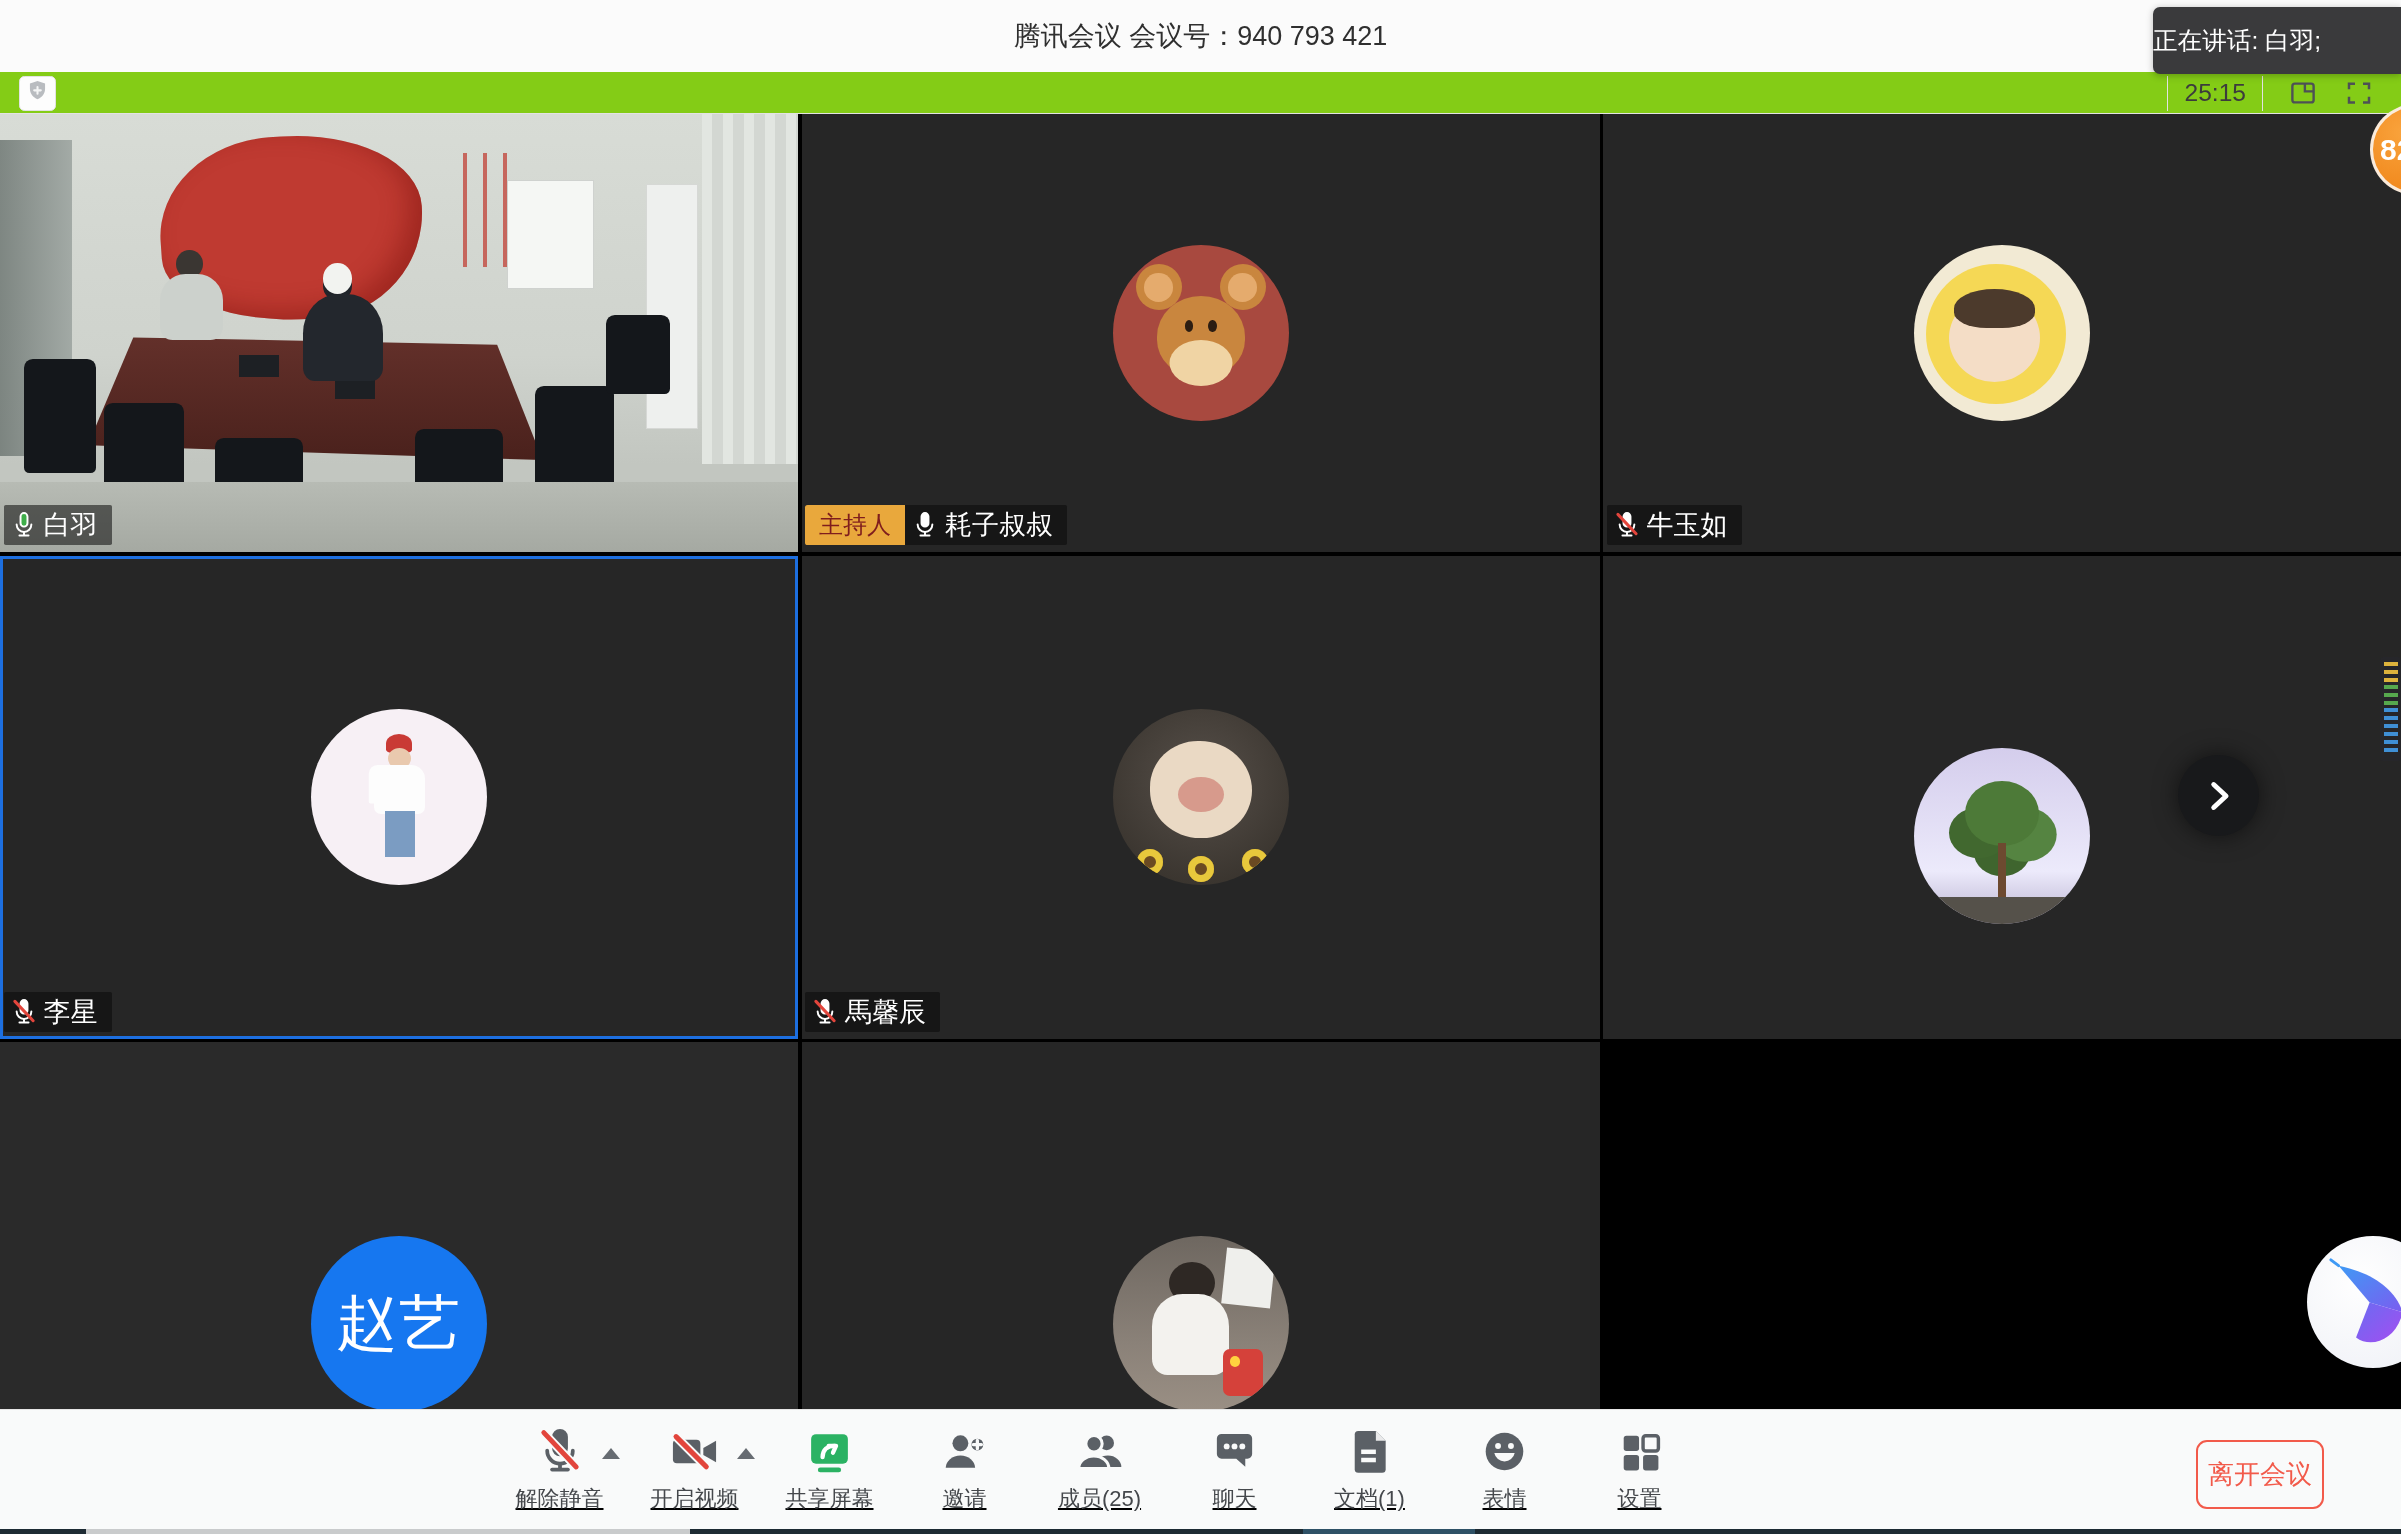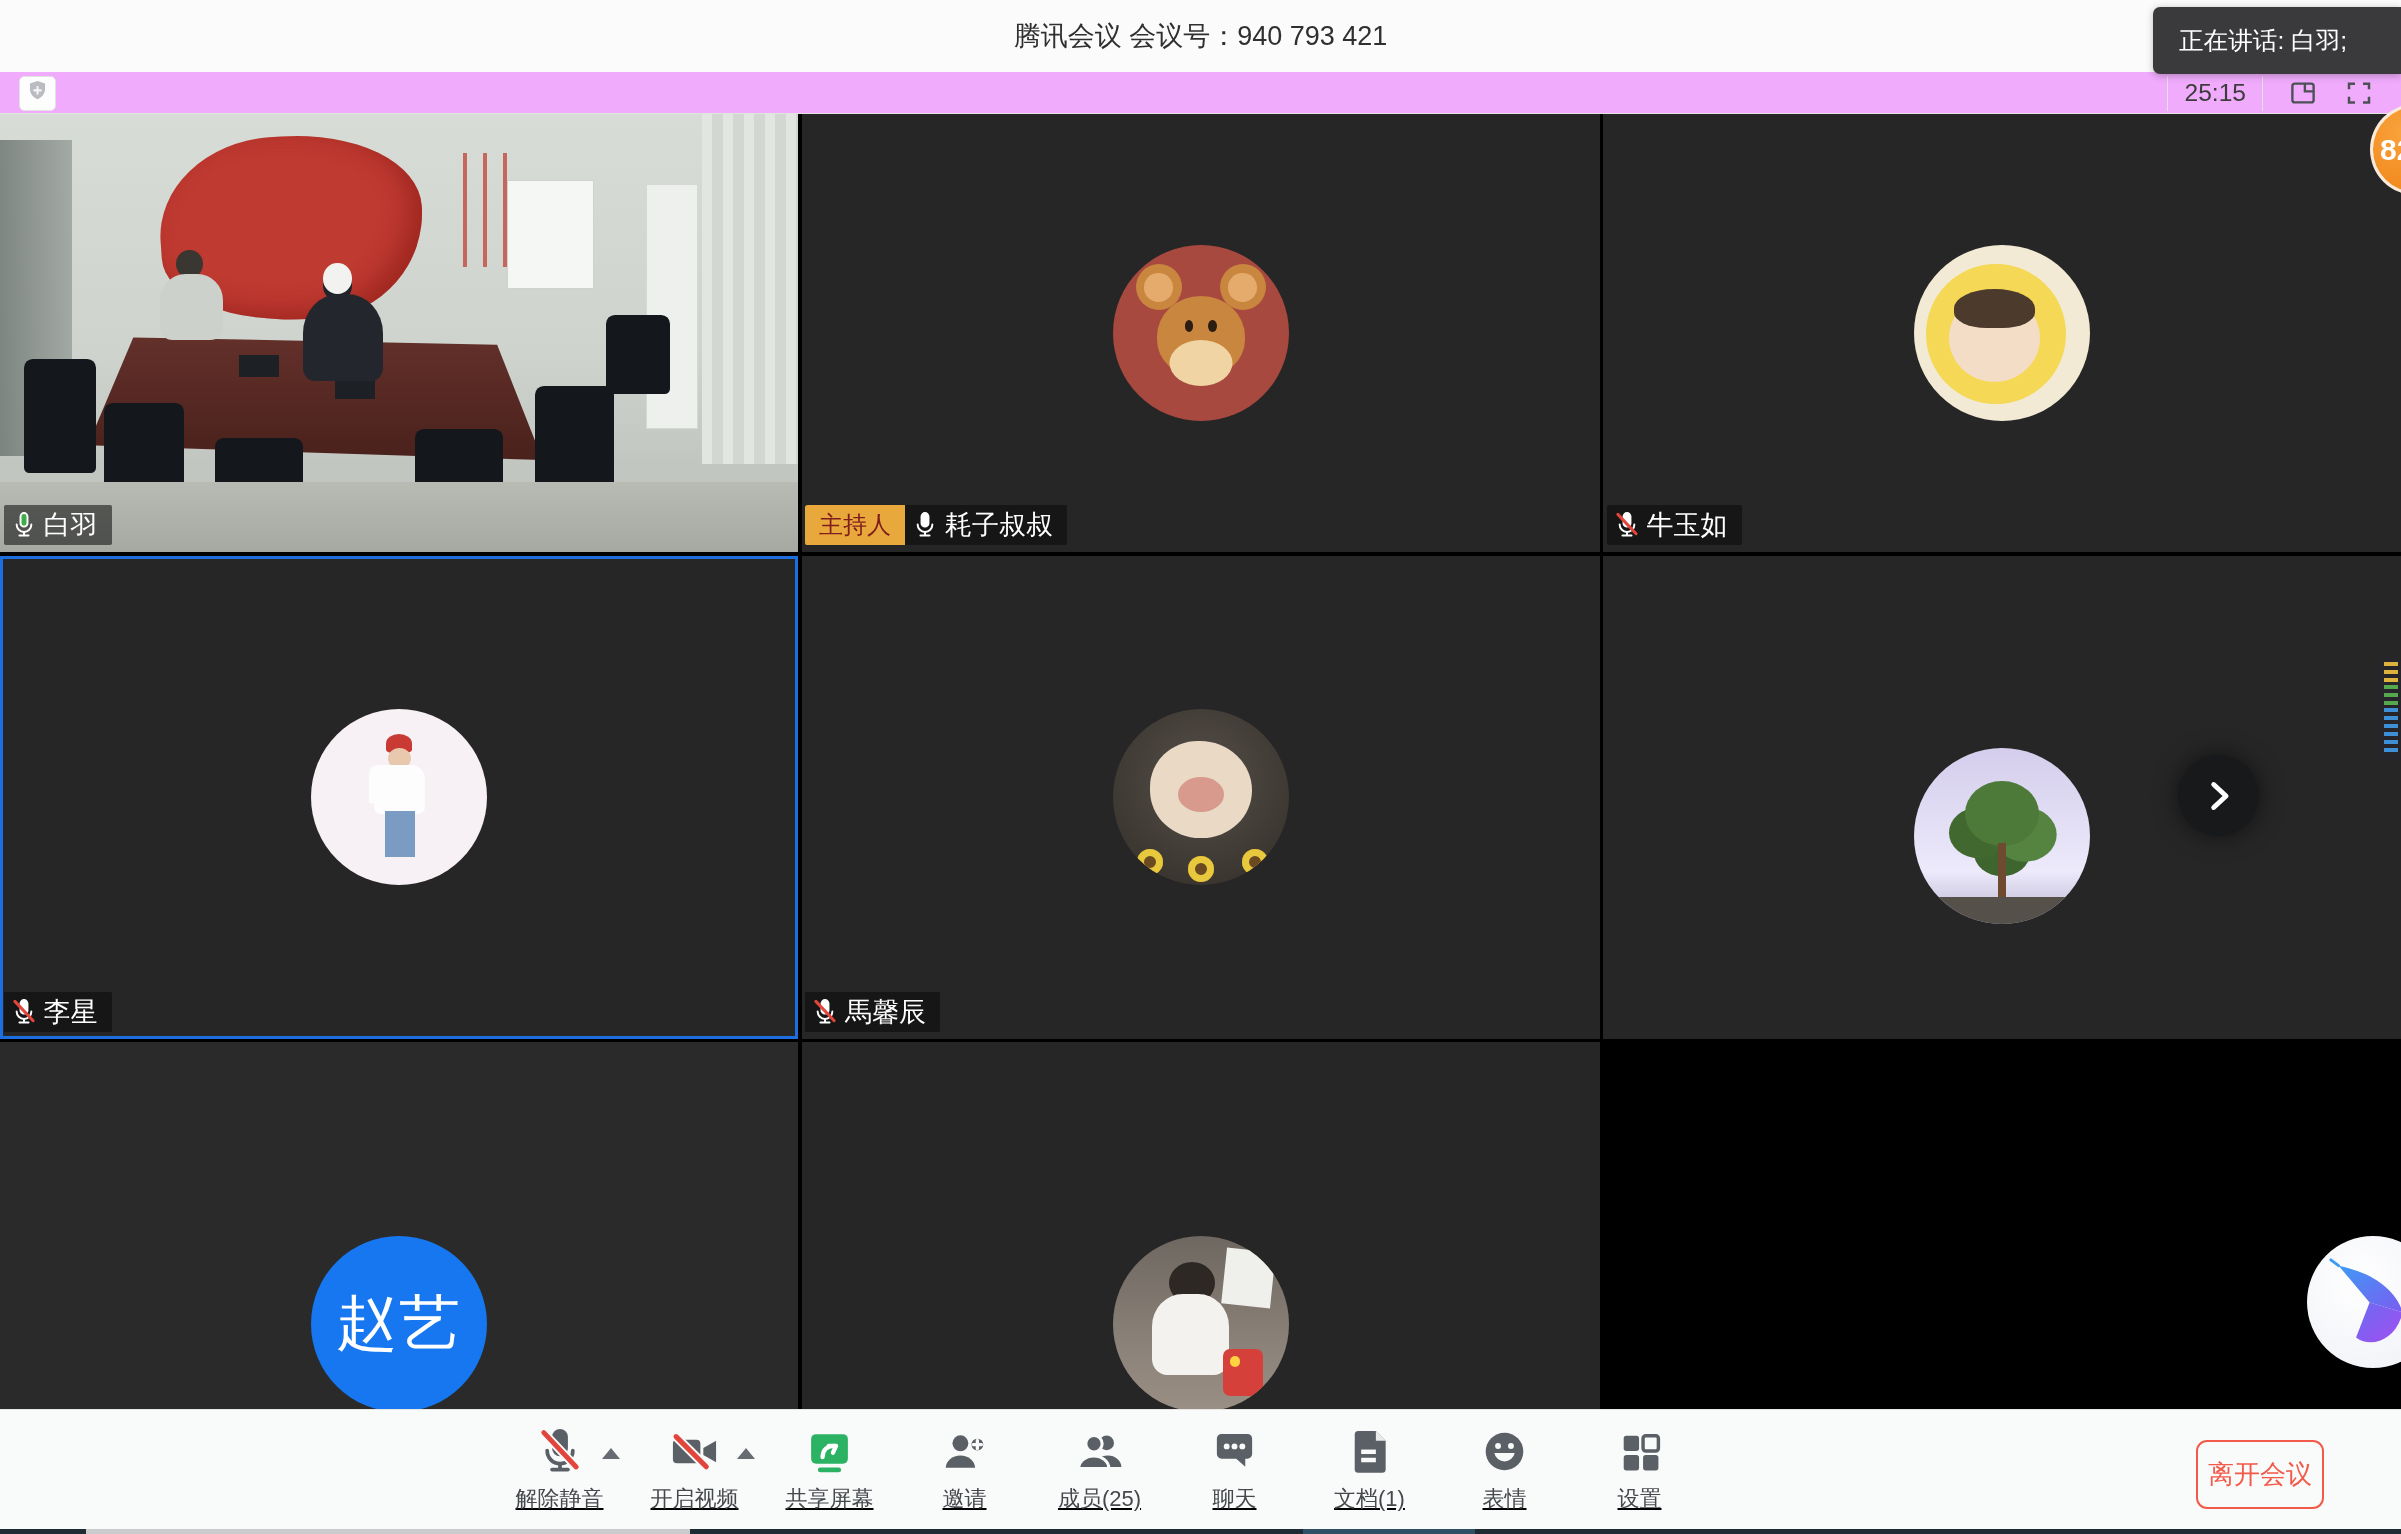--- a/index.html
+++ b/index.html
@@ -3,31 +3,31 @@
 <meta charset="utf-8">
 <style>
   *{margin:0;padding:0;box-sizing:border-box;}
   html,body{width:2401px;height:1534px;overflow:hidden;background:#000;
     font-family:"Liberation Sans","DejaVu Sans",sans-serif;}
   .stage{position:relative;width:2401px;height:1534px;background:#000;}
 
   
   .title-bar{position:absolute;left:0;top:0;width:2401px;height:72px;background:#fbfbfb;
     display:flex;align-items:center;justify-content:center;font-size:27px;color:#2f2f2f;}
-  .sub-bar{position:absolute;left:0;top:72px;width:2401px;height:42px;background:#f0abfc;
+  .sub-bar{position:absolute;left:0;top:72px;width:2401px;height:42px;background:#84cc16;
     border-bottom:0.9px solid #e3e3e3;}
   .shield-btn{position:absolute;left:19.3px;top:3.5px;width:37px;height:35px;background:#fdfdfd;
     border:0.9px solid #e2e2e2;border-radius:5.3px;display:flex;align-items:center;justify-content:center;}
   .sub-right{position:absolute;right:26px;top:0;height:42px;display:flex;align-items:center;gap:23px;}
   .timer{font-size:24.6px;color:#3c3c3c;padding:0 16px;border-left:0.9px solid #e2e2e2;border-right:0.9px solid #e2e2e2;height:35px;display:flex;align-items:center;}
   .bar-icon{width:33px;height:33px;display:flex;align-items:center;justify-content:center;}
 
   
   .speak-tip{position:absolute;right:0;top:7px;width:248px;height:67px;background:#3a3a3c;
-    border-radius:7px 0 0 7px;display:flex;align-items:center;padding-left:26px;
+    border-radius:7px 0 0 7px;display:flex;align-items:center;
     color:#fff;font-size:24.6px;z-index:55;box-shadow:0 1.8px 7px rgba(0,0,0,.25);}
 
   
   .float-badge{position:absolute;left:2370px;top:104px;width:91px;height:91px;border-radius:50%;
     background:radial-gradient(circle at 35% 30%,#f9a33c,#ee7f12);border:3.5px solid rgba(250,250,250,.85);
     color:#fff;font-size:30px;font-weight:bold;display:flex;align-items:center;z-index:60;padding-left:7px;}
 
   
   .grid{position:absolute;left:0;top:114px;width:2401px;height:1415px;background:#000;
     display:grid;grid-template-columns:1fr 1fr 1fr;grid-template-rows:438px 483px 1fr;gap:3.5px;}

